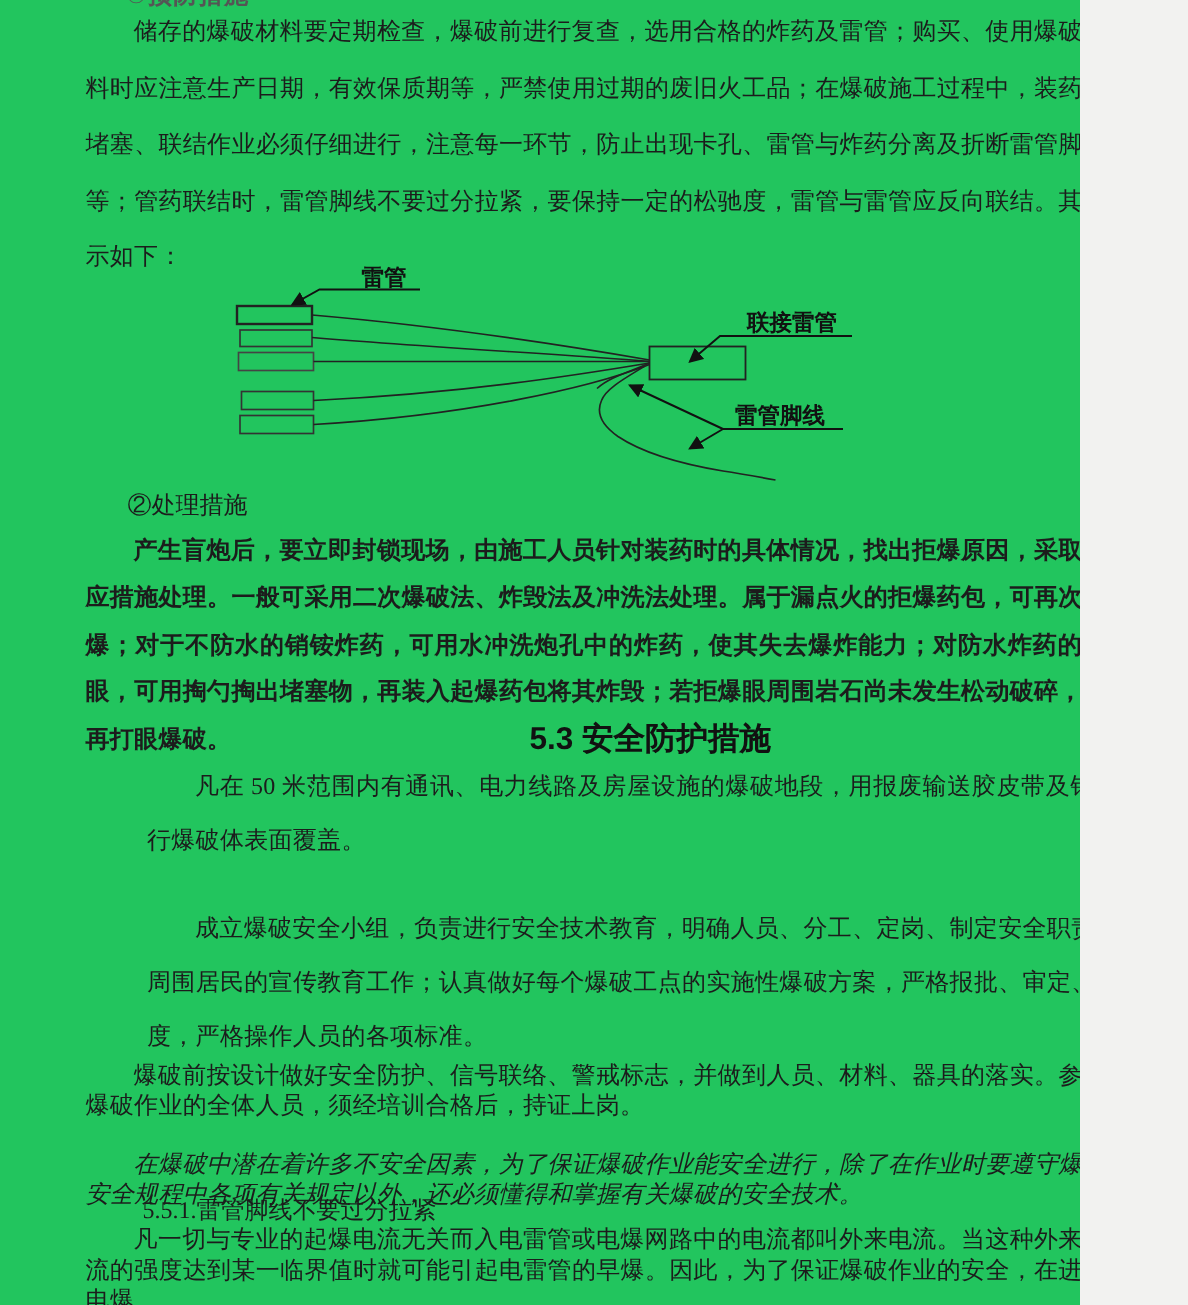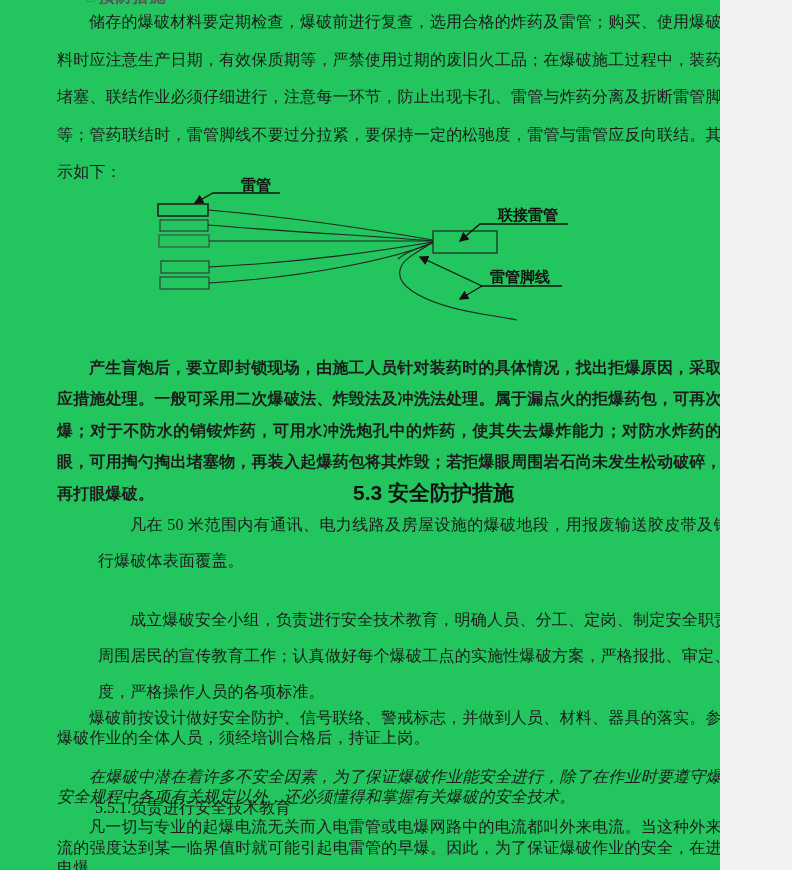--- a/index.html
+++ b/index.html
@@ -115,26 +115,27 @@
       <text x="368" y="60">联接雷管</text>
       <path d="M438,64 L350,64 L330,81" fill="none" stroke="#111" stroke-width="1.3" marker-end="url(#arr)"></path>
 
       <text x="360" y="122">雷管脚线</text>
       <path d="M432,126 L352,126" fill="none" stroke="#111" stroke-width="1.3"></path>
       <path d="M352,126 L290,97" fill="none" stroke="#111" stroke-width="1.3" marker-end="url(#arr)"></path>
       <path d="M352,126 L330,139" fill="none" stroke="#111" stroke-width="1.3" marker-end="url(#arr)"></path>
     </svg>
   </div>
 
+  <div class="subheading" style="top:328px; padding-left:28px;">②处理措施</div>
   <div class="txt indent lh31" style="top:352px;font-weight:bold;">产生盲炮后，要立即封锁现场，由施工人员针对装药时的具体情况，找出拒爆原因，采取相应措施处理。一般可采用二次爆破法、炸毁法及冲洗法处理。属于漏点火的拒爆药包，可再次起爆；对于不防水的销铵炸药，可用水冲洗炮孔中的炸药，使其失去爆炸能力；对防水炸药的炮眼，可用掏勺掏出堵塞物，再装入起爆药包将其炸毁；若拒爆眼周围岩石尚未发生松动破碎，可再打眼爆破。</div>
 
   <div class="heading" style="top:482px; padding-left:36px;">5.3 安全防护措施</div>
   <div class="txt indent lh30" style="top:507px;">凡在 50 米范围内有通讯、电力线路及房屋设施的爆破地段，用报废输送胶皮带及钢丝网进行爆破体表面覆盖。</div>
 
   <div class="txt indent lh30" style="top:602px;">成立爆破安全小组，负责进行安全技术教育，明确人员、分工、定岗、制定安全职责；做好周围居民的宣传教育工作；认真做好每个爆破工点的实施性爆破方案，严格报批、审定、检查制度，严格操作人员的各项标准。</div>
   <div class="txt indent lh20" style="top:698px;">爆破前按设计做好安全防护、信号联络、警戒标志，并做到人员、材料、器具的落实。参加爆破作业的全体人员，须经培训合格后，持证上岗。</div>
 
   <div class="txt indent lh20" style="top:757px;font-style:italic;">在爆破中潜在着许多不安全因素，为了保证爆破作业能安全进行，除了在作业时要遵守爆破安全规程中各项有关规定以外，还必须懂得和掌握有关爆破的安全技术。</div>
 
-  <div class="subheading" style="top:798px; padding-left:38px;">5.5.1.负责进行安全技术教育</div>
+  <div class="subheading" style="top:798px; padding-left:38px;">5.5.1.雷管脚线不要过分拉紧</div>
   <div class="txt indent lh205" style="top:817px;">凡一切与专业的起爆电流无关而入电雷管或电爆网路中的电流都叫外来电流。当这种外来电流的强度达到某一临界值时就可能引起电雷管的早爆。因此，为了保证爆破作业的安全，在进行电爆</div>
 
 </div>
 
 </body></html>

